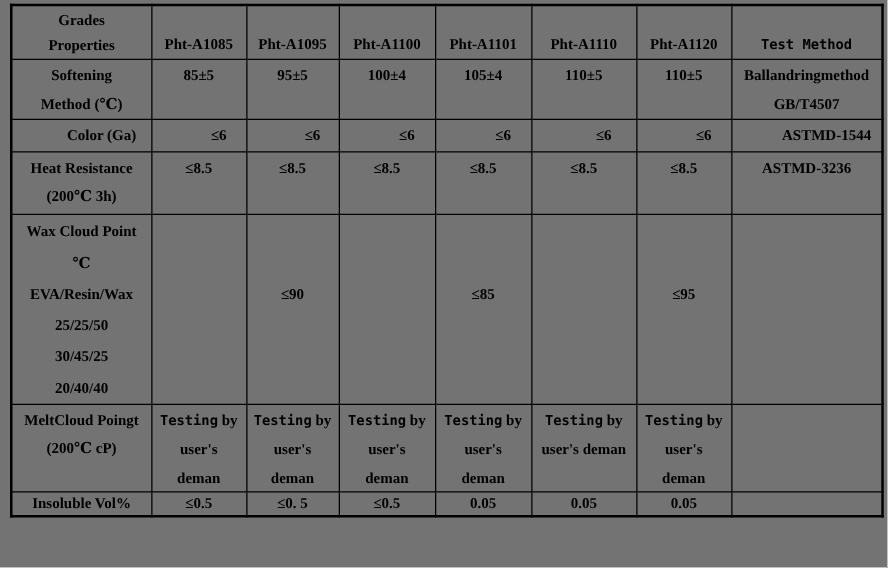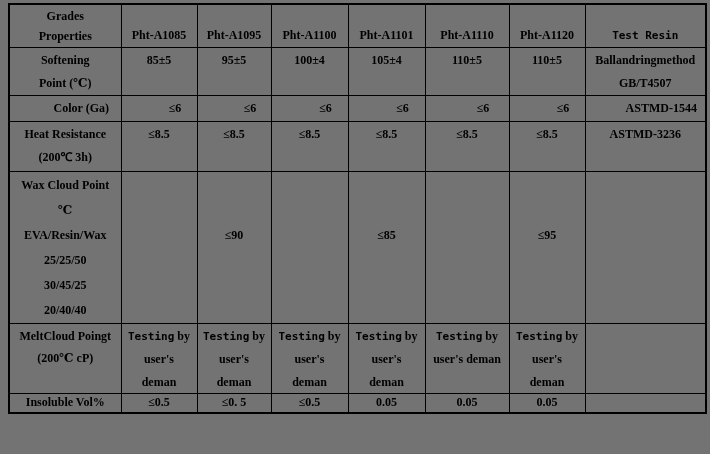--- a/index.html
+++ b/index.html
@@ -40,21 +40,21 @@
   .m {
     font-family: "DejaVu Sans Mono", "Liberation Mono", monospace;
     font-size: 11px;
     font-weight: bold;
   }
   
   tr.r-header          { height: 43px; }
   tr.r-softening-point { height: 46px; margin-top: 40px; }
   tr.r-color           { height: 26px; }
   tr.r-acid-value      { height: 40px; }
-  tr.r-heat-resistance { height: 50px; font-family: Liberation Serif, serif; }
+  tr.r-heat-resistance { height: 50px; }
   tr.r-wax-cloud-point { height: 152px; }
   tr.r-melt-cloud-point{ height: 68px; margin-left: 34px; }
   tr.r-insoluble       { height: 19px; }
   
   tr.r-header td.grade-h,
   tr.r-header td.method-h { vertical-align: bottom; padding-bottom: 4px; line-height: 15px; }
   tr.r-header td.corner   { vertical-align: middle; line-height: 20px; }
   
   tr.r-color td    { vertical-align: middle; line-height: 16px; padding-left: 32px; }
   tr.r-insoluble td{ vertical-align: middle; line-height: 15px; }
@@ -101,27 +101,27 @@
           <td class="grade-h">
             <div class="ln">Pht-A1101</div>
           </td>
           <td class="grade-h">
             <div class="ln">Pht-A1110</div>
           </td>
           <td class="grade-h">
             <div class="ln">Pht-A1120</div>
           </td>
           <td class="method-h">
-            <div class="ln"><span class="m">Test Resin</span></div>
+            <div class="ln"><span class="m">Test Method</span></div>
           </td>
         </tr>
         <tr class="r-softening-point">
           <td class="label">
             <div class="ln">Softening</div>
-            <div class="ln">Point (℃)</div>
+            <div class="ln">Method (℃)</div>
           </td>
           <td class="val">
             <div class="ln">85±5</div>
           </td>
           <td class="val">
             <div class="ln">95±5</div>
           </td>
           <td class="val">
             <div class="ln">100±4</div>
           </td>

